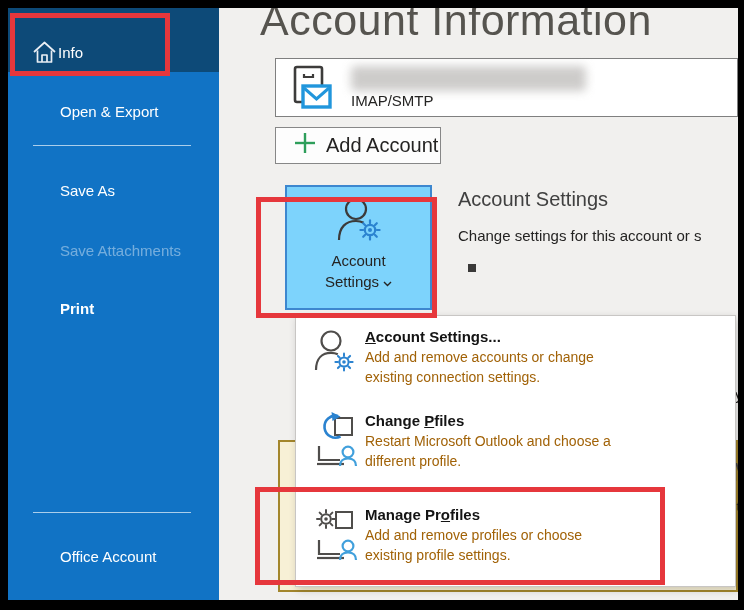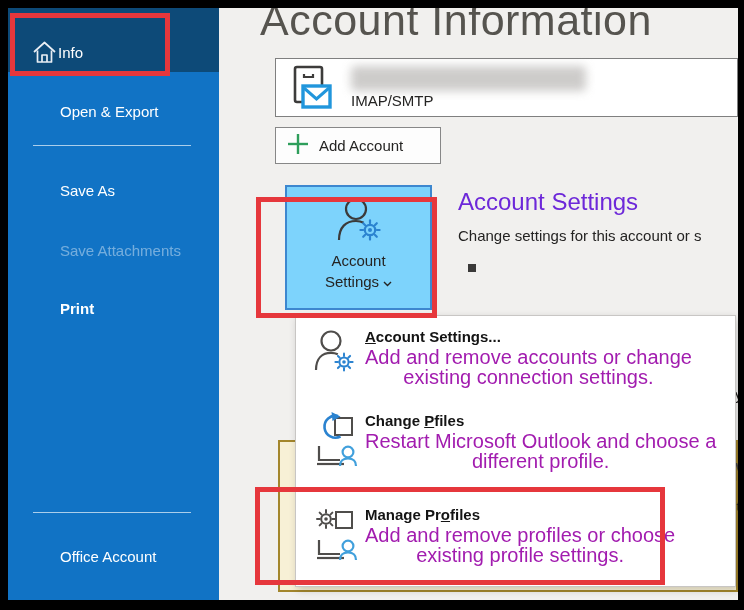--- a/index.html
+++ b/index.html
@@ -18,45 +18,45 @@
   .sb-divider { position:absolute; left:25px; width:158px; height:1px; background:rgba(255,255,255,0.65); }
 
   
   .page-title { position:absolute; left:252px; top:-12px; font-size:43px; font-weight:300; letter-spacing:0.5px; color:#56544f; white-space:nowrap; }
 
   .account-box { position:absolute; left:267px; top:50px; width:463px; height:59px; background:#fff; border:1px solid #7f7f7f; }
   .acct-ico { position:absolute; left:12px; top:6px; }
   .blur-bar { position:absolute; left:75px; top:7px; width:235px; height:25px; background:#bdbbb9; border-radius:4px; filter:blur(5px); opacity:.75; }
   .acct-proto { position:absolute; left:75px; top:33px; font-size:15px; color:#252423; }
 
-  .add-btn { position:absolute; left:267px; top:119px; width:166px; height:37px; background:#fdfdfd; border:1px solid #878787; display:flex; align-items:center; gap:10px; padding-left:11px; font-size:15px; color:#252423; cursor:pointer; }
+  .add-btn { position:absolute; left:267px; top:119px; width:166px; height:37px; background:#fdfdfd; border:1px solid #878787; display:flex; align-items:center; gap:10px; padding-left:18px; font-size:20px; color:#252423; cursor:pointer; }
 
   .settings-btn { position:absolute; left:277px; top:177px; width:147px; height:125px; background:#7dd3fc; border:2px solid #3d87cf; display:flex; flex-direction:column; align-items:center; cursor:pointer; }
   .settings-btn .btxt { font-size:15px; color:#252423; line-height:21px; text-align:center; }
   .chev { display:inline-block; margin-left:4px; }
 
-  .as-heading { position:absolute; left:450px; top:180px; font-size:24px; font-weight:400; color:#6d28d9; white-space:nowrap; }
+  .as-heading { position:absolute; left:450px; top:180px; font-size:20px; font-weight:400; color:#404040; white-space:nowrap; }
   .as-desc { position:absolute; left:450px; top:219px; font-size:15px; color:#242322; white-space:nowrap; }
   .as-bullet { position:absolute; left:460px; top:256px; width:8px; height:8px; background:#3a3938; }
   .as-link { position:absolute; left:480px; top:249px; font-size:15px; font-weight:600; color:#0b66c1; text-decoration:underline; white-space:nowrap; cursor:pointer; }
 
   
   .yellow-box { position:absolute; left:270px; top:432px; width:460px; height:152px; background:#f7f0d6; border:2px solid #a3862c; z-index:1; }
   .frag-y { position:absolute; left:727px; top:378px; font-size:15px; color:#242322; z-index:0; }
   .frag-m { position:absolute; left:724px; top:450px; font-size:25px; color:#4a4844; z-index:1; }
   .frag-ct { position:absolute; left:722px; top:491px; font-size:13px; color:#242322; z-index:1; }
 
   
   .dropdown { position:absolute; left:287px; top:307px; width:441px; height:272px; background:#fff; border:1px solid #c8c6c4; box-shadow:2px 3px 8px rgba(0,0,0,0.18); z-index:2; }
   .menu-item { position:absolute; left:0; width:100%; height:82px; cursor:pointer; }
   .mi-ico { position:absolute; left:18px; top:2px; }
   .mi-text { position:absolute; left:69px; top:0; }
   .mi-title { font-size:15px; font-weight:700; color:#141414; line-height:21px; white-space:nowrap; }
   .mi-title u { text-decoration:underline; }
-  .mi-desc { font-size:20px; color:#a21caf; line-height:20px; white-space:nowrap;text-align:center; }
+  .mi-desc { font-size:14px; color:#a16207; line-height:20px; white-space:nowrap; }
 
   
   .red-box { position:absolute; border:5px solid #e6373c; z-index:5; pointer-events:none; }
   .red-info { left:2px; top:5px; width:160px; height:63px; }
   .red-btn  { left:248px; top:189px; width:181px; height:121px; }
   .red-manage { left:247px; top:479px; width:410px; height:98px; }
 </style>
 </head>
 <body>
 

